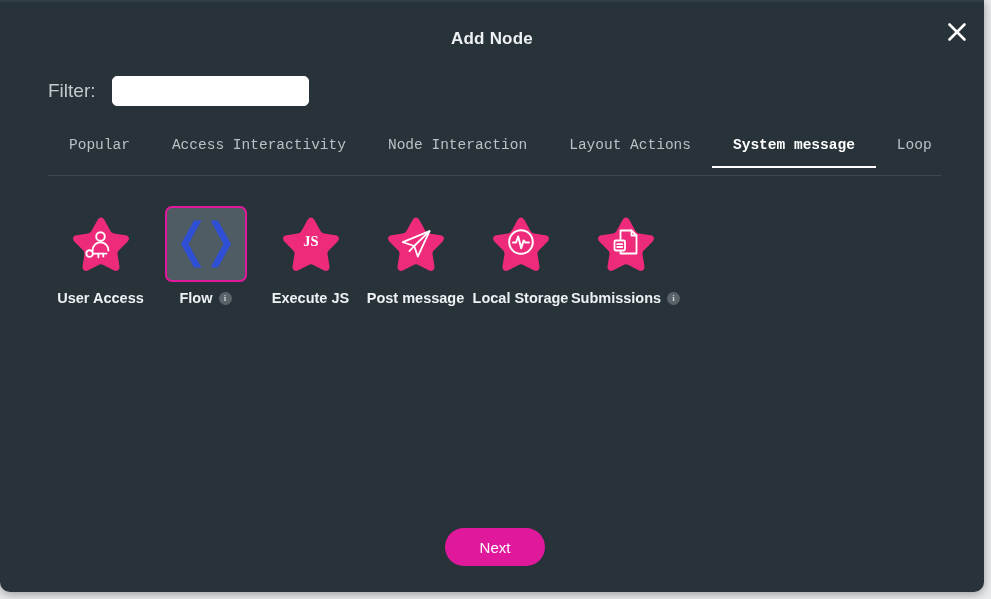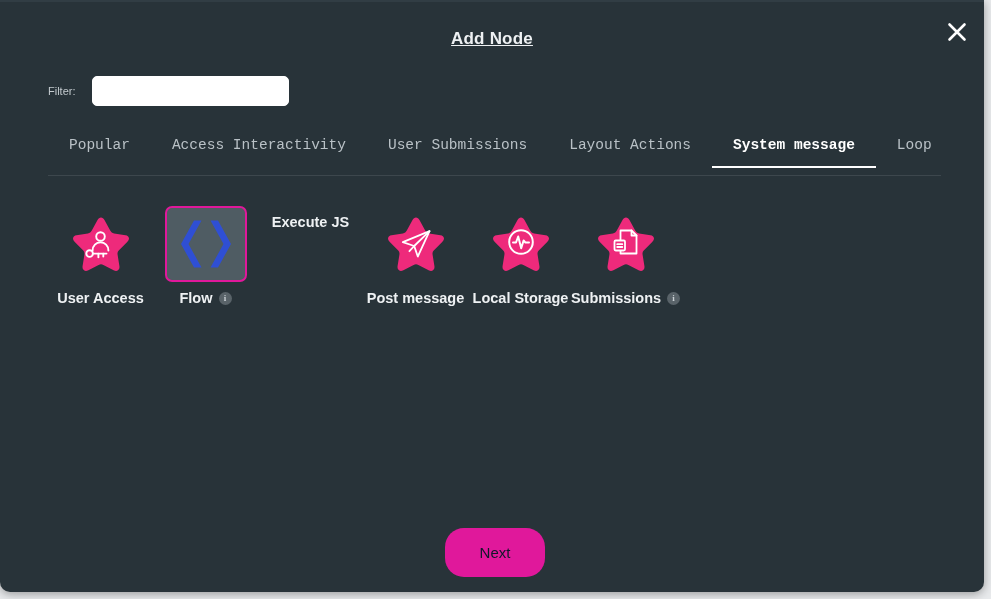--- a/index.html
+++ b/index.html
@@ -42,21 +42,20 @@
   #modal-title {
     position: absolute;
     left: 0;
     top: 29px;
     width: 984px;
     text-align: center;
     color: #eef1f3;
     font-size: 17px;
     font-weight: bold;
     letter-spacing: 0.2px;
-    text-decoration: underline;
   }
 
   #close-button {
     position: absolute;
     right: 10px;
     top: 15px;
     width: 34px;
     height: 34px;
     display: flex;
     align-items: center;
@@ -72,21 +71,21 @@
   
   #filter-row {
     position: absolute;
     left: 48px;
     top: 76px;
     display: flex;
     align-items: center;
   }
   #filter-label {
     color: #c3cace;
-    font-size: 11px;
+    font-size: 19px;
     margin-right: 16px;
   }
   #filter-input {
     width: 197px;
     height: 30px;
     box-sizing: border-box;
     background: #ffffff;
     border: 1px solid #ffffff;
     border-radius: 5px;
     padding: 0 8px;
@@ -189,23 +188,23 @@
     line-height: 1;
     cursor: pointer;
   }
 
   
   #next-button {
     position: absolute;
     left: 445px;
     top: 528px;
     width: 100px;
-    height: 49px;
+    height: 38px;
     background: #e0189b;
-    color: #0f172a;
+    color: #ffffff;
     font-size: 15px;
     border: none;
     border-radius: 19px;
     cursor: pointer;
     font-family: "Liberation Sans", sans-serif;
   }
 </style>
 </head>
 <body>
 
@@ -222,21 +221,21 @@
   </button>
 
   <div id="filter-row">
     <span id="filter-label">Filter:</span>
     <input id="filter-input" type="text" placeholder="" value="" style="">
   </div>
 
   <div id="tab-bar">
       <button class="tab">Popular</button>
       <button class="tab">Access Interactivity</button>
-      <button class="tab">User Submissions</button>
+      <button class="tab">Node Interaction</button>
       <button class="tab">Layout Actions</button>
       <button class="tab active">System message</button>
       <button class="tab">Loop</button>
     </div>
 
   <div id="node-grid">
       <div class="node-item">
         <div class="node-icon-wrap">
     <svg width="60" height="58" viewBox="0 0 60 58" aria-hidden="true">
       <path d="M30 2.5 C31.4 2.5 32.6 3.4 33.6 5.2 L39.2 15.6
@@ -276,20 +275,37 @@
                  L46.5 28.0 Z"></path>
       </g>
     </svg>
         </div>
         <div class="node-label-row">
           <span class="node-label">Flow</span>
           <span class="info-badge">i</span>
         </div>
       </div>
       <div class="node-item">
+        <div class="node-icon-wrap">
+    <svg width="60" height="58" viewBox="0 0 60 58" aria-hidden="true">
+      <path d="M30 2.5 C31.4 2.5 32.6 3.4 33.6 5.2 L39.2 15.6
+               C40.1 17.3 41.2 18.1 43.1 18.4 L54.5 20.2
+               C56.5 20.5 57.6 21.5 57.9 22.9 C58.2 24.3 57.6 25.6 56.2 27
+               L48 35.2 C46.7 36.5 46.3 37.8 46.6 39.7 L48.4 51
+               C48.7 53 48.2 54.4 47 55.3 C45.8 56.1 44.4 56.1 42.6 55.2
+               L32.4 49.9 C30.7 49 29.3 49 27.6 49.9 L17.4 55.2
+               C15.6 56.1 14.2 56.1 13 55.3 C11.8 54.4 11.3 53 11.6 51
+               L13.4 39.7 C13.7 37.8 13.3 36.5 12 35.2 L3.8 27
+               C2.4 25.6 1.8 24.3 2.1 22.9 C2.4 21.5 3.5 20.5 5.5 20.2
+               L16.9 18.4 C18.8 18.1 19.9 17.3 20.8 15.6
+               L26.4 5.2 C27.4 3.4 28.6 2.5 30 2.5 Z" fill="#ee2a7b"></path>
+
+    <text x="30" y="31" text-anchor="middle" font-family="Liberation Serif, serif" font-size="14.5" font-weight="bold" fill="#ffffff">JS</text>
+    </svg>
+        </div>
         <div class="node-label-row">
           <span class="node-label">Execute JS</span>
         </div>
       </div>
       <div class="node-item">
         <div class="node-icon-wrap">
     <svg width="60" height="58" viewBox="0 0 60 58" aria-hidden="true">
       <path d="M30 2.5 C31.4 2.5 32.6 3.4 33.6 5.2 L39.2 15.6
                C40.1 17.3 41.2 18.1 43.1 18.4 L54.5 20.2
                C56.5 20.5 57.6 21.5 57.9 22.9 C58.2 24.3 57.6 25.6 56.2 27

